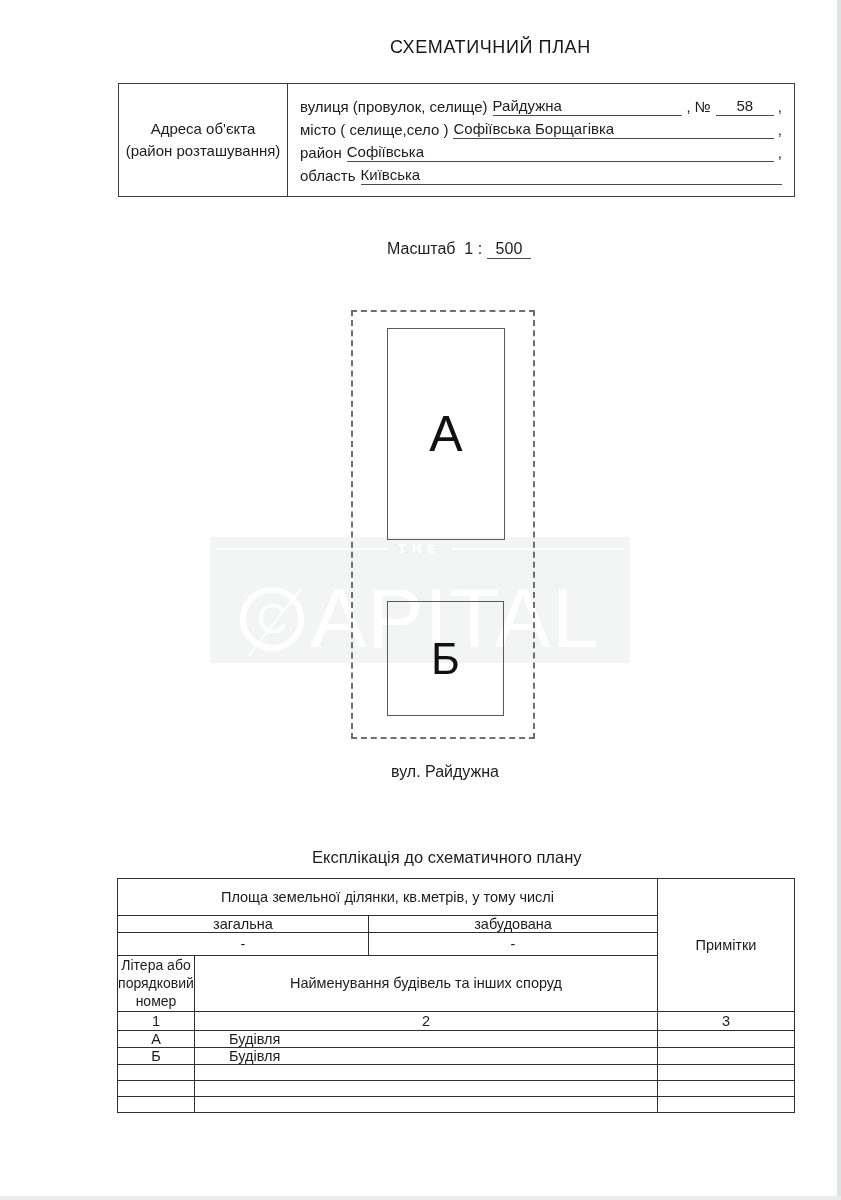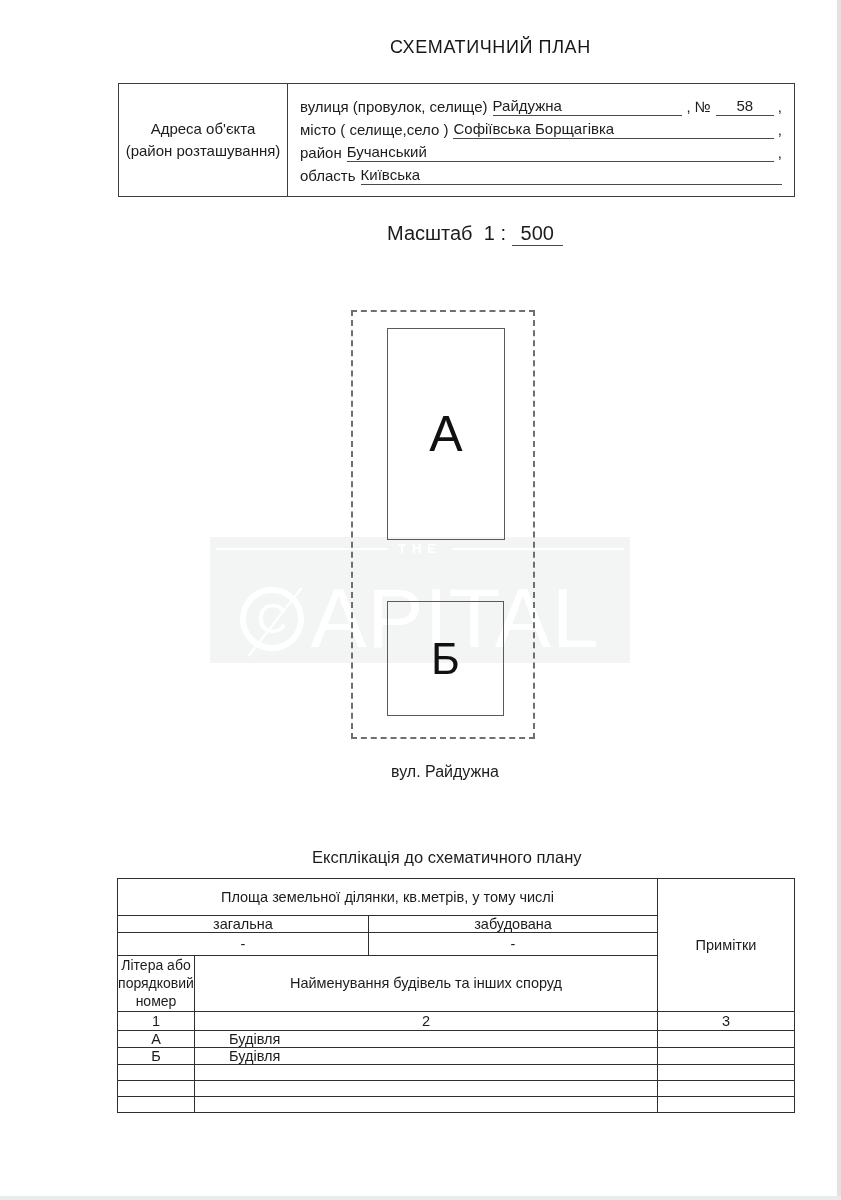--- a/index.html
+++ b/index.html
@@ -47,21 +47,21 @@
   .u-fixed {
     border-bottom: 1px solid #4a4a4a; text-align: center;
     margin-left: 5px; padding: 0 10px 1px 10px; min-width: 58px;
   }
   .suffix { margin-left: 4px; padding-bottom: 1px; }
   .bias-sm { padding-right: 70px; }
   .bias-lg { padding-right: 200px; }
   .bias-xs { padding-right: 10px; }
 
   
-  .scale-line { position: absolute; left: 387px; top: 222px; font-size: 20px; }
+  .scale-line { position: absolute; left: 387px; top: 240px; font-size: 16px; }
   .scale-line .val { border-bottom: 1px solid #4a4a4a; padding: 0 9px 1px 9px; }
 
   
   .watermark {
     position: absolute; left: 210px; top: 537px; width: 420px; height: 126px;
     background: #f3f5f5; color: #ffffff; z-index: 1;
     display: flex; flex-direction: column; justify-content: space-between;
     padding: 4px 6px 6px 6px; overflow: hidden;
   }
   .wm-row { display: flex; align-items: center; }
@@ -139,21 +139,21 @@
       <span class="u-fixed">58</span>
       <span class="suffix">,</span>
     </div>
     <div class="addr-line">
       <span class="addr-label">місто ( селище,село )</span>
       <span class="u-span bias-sm">Софіївська Борщагівка</span>
       <span class="suffix">,</span>
     </div>
     <div class="addr-line">
       <span class="addr-label">район</span>
-      <span class="u-span bias-lg">Бучанський</span>
+      <span class="u-span bias-lg">Софіївська</span>
       <span class="suffix">,</span>
     </div>
     <div class="addr-line">
       <span class="addr-label">область</span>
       <span class="u-span bias-lg">Київська</span>
     </div>
   </div>
 </div>
 
 <div class="scale-line">

